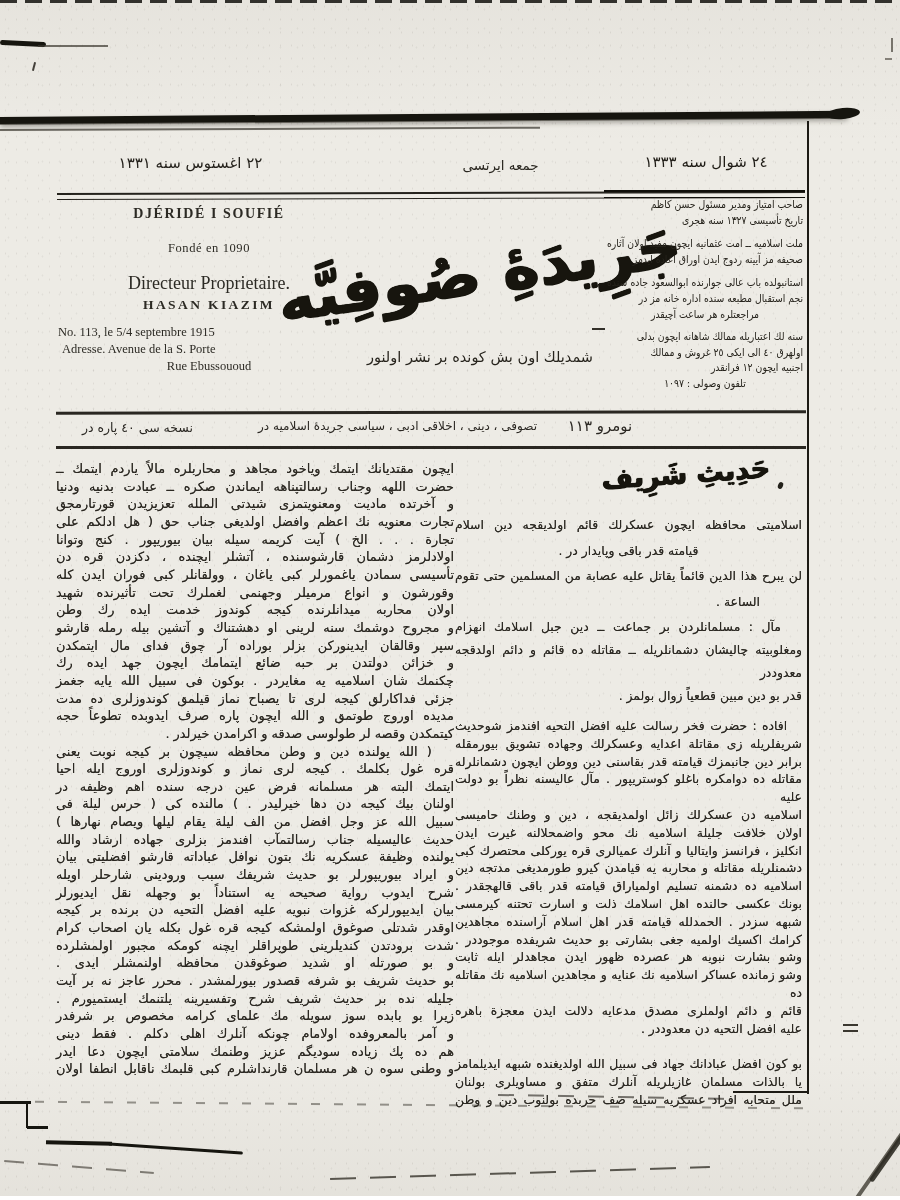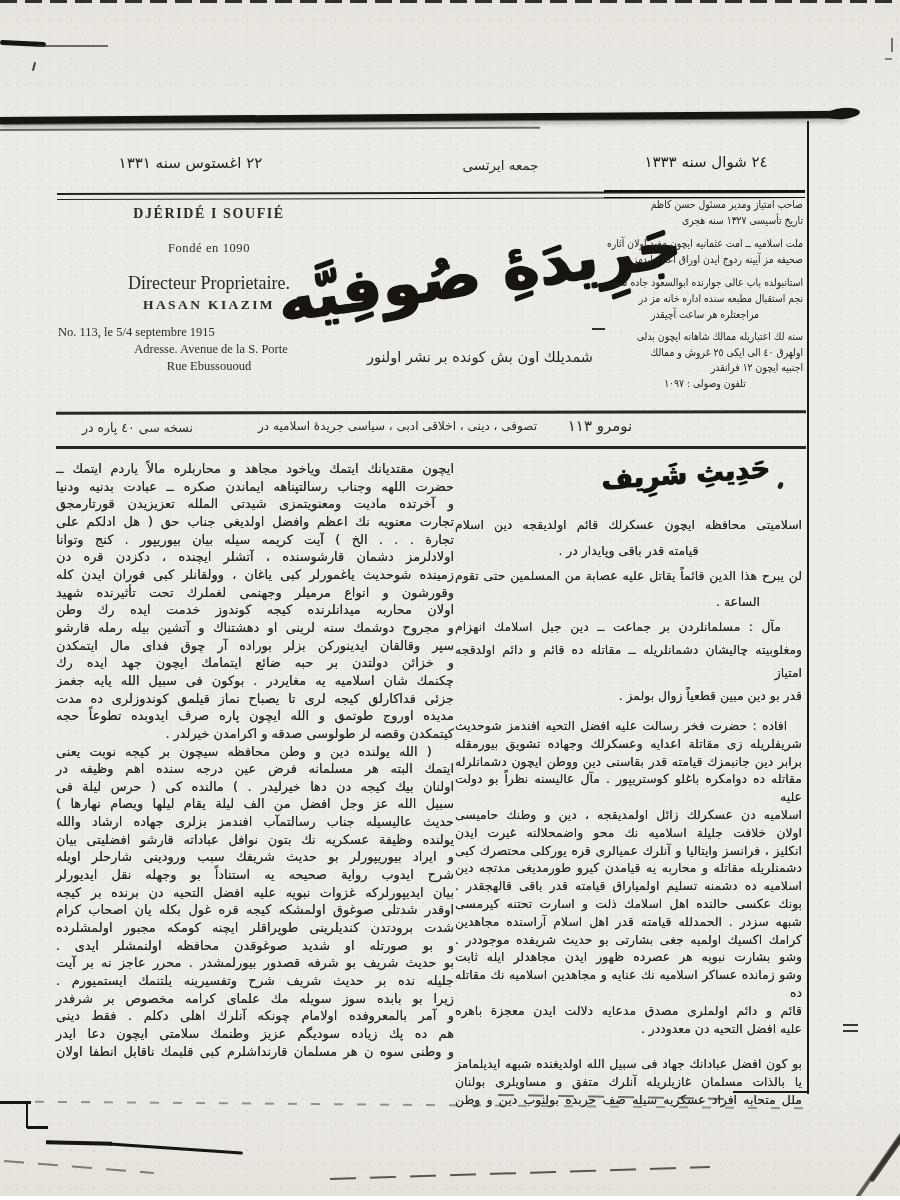--- a/index.html
+++ b/index.html
@@ -60,21 +60,21 @@
   .date-rumi{left:78px;top:154px;width:225px;font-size:15px;text-align:center;color:#24211b;}
   .day-label{left:428px;top:157px;width:145px;font-size:13.5px;text-align:center;color:#2a2720;}
   .date-hijri{left:610px;top:153px;width:192px;font-size:15px;text-align:center;color:#1f1c16;}
   .french{left:58px;top:206px;width:302px;text-align:center;color:#2c2a24;font-family:"Liberation Serif",serif;}
   .fr-title{font-size:14px;font-weight:bold;letter-spacing:1.6px;margin-bottom:19px;}
   .fr-founded{font-size:12.5px;margin-bottom:17px;letter-spacing:.6px;}
   .fr-organ{font-size:12.8px;margin-bottom:12px;letter-spacing:.4px;}
   .fr-dirlabel{font-size:18px;margin-bottom:3px;}
   .fr-name{font-size:13.5px;font-weight:bold;letter-spacing:2.4px;margin-bottom:12px;}
   .fr-issue{font-size:12.5px;text-align:left;margin-bottom:2px;}
-  .fr-addr1{font-size:12.5px;text-align:center;padding-left:4px;margin-bottom:2px;}
+  .fr-addr1{font-size:12.5px;text-align:left;padding-left:4px;margin-bottom:2px;}
   .fr-addr2{font-size:12.5px;}
   .masthead{left:326px;top:204px;width:306px;height:138px;display:flex;align-items:center;justify-content:center;}
   .masthead-text{font-size:58px;font-weight:bold;color:#17150e;white-space:nowrap;
     transform:rotate(-8deg) scale(1.08,1.02);
     text-shadow:0 0 1px #17150e, .8px 0 0 #17150e, -.8px 0 0 #17150e, 0 .8px 0 #17150e, 0 -0.5px 0 #17150e;}
   .masthead-sub{left:334px;top:349px;width:292px;font-size:14.5px;text-align:center;color:#26231c;}
   .ottoman-info{left:575px;top:197px;width:228px;text-align:right;color:#26231c;
     transform:scaleX(.86);transform-origin:right center;}
   .ottoman-info .tline{font-size:10.8px;line-height:15.6px;white-space:nowrap;}
   .ottoman-info .tline:nth-child(2){margin-bottom:8px;}
@@ -177,31 +177,32 @@
   <div class="abs ar band-desc">تصوفى ، دينى ، اخلاقى ادبى ، سياسى جريدۀ اسلاميه در</div>
   <div class="abs ar band-number">نومرو ١١٣</div>
 
   <div class="abs ar left-col">
       <div class="tline j">ايچون مقتديانك ايتمك وياخود مجاهد و محاربلره مالاً ياردم ايتمك ــ</div>
       <div class="tline j">حضرت اللهه وجناب رسالتپناهه ايماندن صكره ــ عبادت بدنيه ودنيا</div>
       <div class="tline j">و آخرتده ماديت ومعنويتمزى شيدتى الملله تعزيزيدن قورتارمجق</div>
       <div class="tline j">تجارت معنويه نك اعظم وافضل اولديغى جناب حق ( هل ادلكم على</div>
       <div class="tline j">تجارة . . . الخ ) آيت كريمه سيله بيان بيوريپور . كنج وتوانا</div>
       <div class="tline j">اولادلرمز دشمان قارشوسنده ، آتشلر ايچنده ، دكزدن قره دن</div>
-      <div class="tline j">زمينده شوحديث ياغمورلر كبى ياغان ، وولقانلر كبى فوران ايدن كله</div>
+      <div class="tline j">تأسيسى سمادن ياغمورلر كبى ياغان ، وولقانلر كبى فوران ايدن كله</div>
       <div class="tline j">وقورشون و انواع مرميلر وجهنمى لغملرك تحت تأثيرنده شهيد</div>
       <div class="tline j">اولان محاربه ميدانلرنده كيجه كوندوز خدمت ايده رك وطن</div>
       <div class="tline j">و مجروح دوشمك سنه لرينى او دهشتناك و آتشين بيله رمله قارشو</div>
       <div class="tline j">سپر وقالقان ايدينوركن بزلر بوراده آر چوق فداى مال ايتمكدن</div>
       <div class="tline j">و خزائن دولتدن بر حبه ضائع ايتمامك ايچون جهد ايده رك</div>
       <div class="tline j">چكنمك شان اسلاميه يه مغايردر . بوكون فى سبيل الله يايه جغمز</div>
       <div class="tline j">جزئى فداكارلق كيجه لرى تا يصباح نماز قيلمق كوندوزلرى ده مدت</div>
       <div class="tline j">مديده اوروج طوتمق و الله ايچون پاره صرف ايدوبده تطوعاً حجه</div>
       <div class="tline">كيتمكدن وقصه لر طولوسى صدقه و اكرامدن خيرلدر .</div>
       <div class="tline j">&nbsp;&nbsp;&nbsp;( الله يولنده دين و وطن محافظه سيچون بر كيجه نوبت يعنى</div>
+      <div class="tline j">قره غول بكلمك . كيجه لرى نماز و كوندوزلرى اوروج ايله احيا</div>
       <div class="tline j">ايتمك البته هر مسلمانه فرض عين درجه سنده اهم وظيفه در</div>
       <div class="tline j">اولنان بيك كيجه دن دها خيرليدر . ) مالنده كى ( حرس ليلة فى</div>
       <div class="tline j">سبيل الله عز وجل افضل من الف ليلة يقام ليلها ويصام نهارها )</div>
       <div class="tline j">حديث عاليسيله جناب رسالتمآب افندمز بزلرى جهاده ارشاد والله</div>
       <div class="tline j">يولنده وظيفة عسكريه نك بتون نوافل عباداته قارشو افضليتى بيان</div>
       <div class="tline j">و ايراد بيوريپورلر بو حديث شريفك سبب ورودينى شارحلر اويله</div>
       <div class="tline j">شرح ايدوب رواية صحيحه يه استناداً بو وجهله نقل ايديورلر</div>
       <div class="tline j">بيان ايديپورلركه غزوات نبويه عليه افضل التحيه دن برنده بر كيجه</div>
       <div class="tline j">اوقدر شدتلى صوغوق اولمشكه كيجه قره غول بكله يان اصحاب كرام</div>
       <div class="tline j">شدت برودتدن كنديلرينى طوپراقلر ايچنه كومكه مجبور اولمشلرده</div>
@@ -217,21 +218,21 @@
   <div class="abs ar right-col">
     <div class="article-heading">حَدِيثِ شَرِيف</div>
     <div class="intro-block">
         <div class="tline j">اسلاميتى محافظه ايچون عسكرلك قائم اولديقجه دين اسلام</div>
         <div class="tline">قيامته قدر باقى وپايدار در .</div>
         <div class="tline j">لن يبرح هذا الدين قائماً يقاتل عليه عصابة من المسلمين حتى تقوم</div>
         <div class="tline">الساعة .</div>
       </div>
     <div class="maal-block">
         <div class="tline j">&nbsp;&nbsp;&nbsp;مآل : مسلمانلردن بر جماعت ــ دين جبل اسلامك انهزام</div>
-        <div class="tline j">ومغلوبيته چاليشان دشمانلريله ــ مقاتله ده قائم و دائم اولدقجه امتياز</div>
+        <div class="tline j">ومغلوبيته چاليشان دشمانلريله ــ مقاتله ده قائم و دائم اولدقجه معدوددر</div>
         <div class="tline">قدر بو دين مبين قطعياً زوال بولمز .</div>
       </div>
     <div class="body-block">
         <div class="tline j">&nbsp;&nbsp;&nbsp;افاده : حضرت فخر رسالت عليه افضل التحيه افندمز شوحديث</div>
         <div class="tline j">شريفلريله زى مقاتلة اعدايه وعسكرلك وجهاده تشويق بيورمقله</div>
         <div class="tline j">برابر دين جانبمزك قيامته قدر بقاسنى دين ووطن ايچون دشمانلرله</div>
         <div class="tline j">مقاتله ده دوامكره باغلو كوستريپور . مآل عاليسنه نظراً بو دولت عليه</div>
         <div class="tline j">اسلاميه دن عسكرلك زائل اولمديقجه ، دين و وطنك حاميسى</div>
         <div class="tline j">اولان خلافت جليلة اسلاميه نك محو واضمحلالنه غيرت ايدن</div>
         <div class="tline j">انكليز ، فرانسز وايتاليا و آنلرك عميالرى قره يوركلى محتصرك كبى</div>

